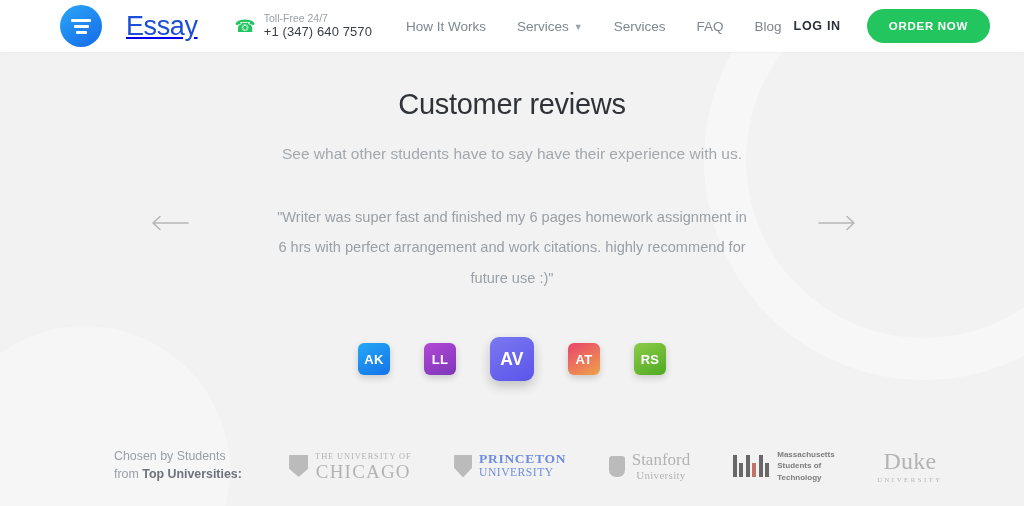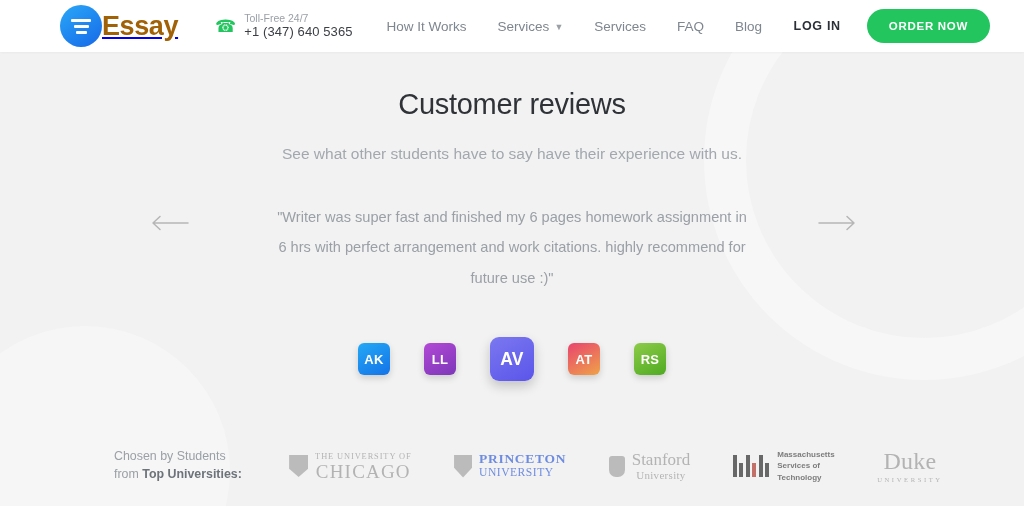--- a/index.html
+++ b/index.html
@@ -40,21 +40,21 @@
     width:42px; height:42px; border-radius:50%;
     background:linear-gradient(145deg,#2aa8f8 0%,#1668e8 100%);
     display:flex; flex-direction:column; align-items:center; justify-content:center;
     gap:3px;
   }
   .brand-mark i{ display:block; background:#fff; border-radius:1px; height:3px; }
   .brand-mark i:nth-child(1){ width:20px; }
   .brand-mark i:nth-child(2){ width:15px; }
   .brand-mark i:nth-child(3){ width:11px; }
   .brand-name{
-    margin-left:0; font-size:27px; font-weight:700; color:#a16207; letter-spacing:-.4px;
+    margin-left:24px; font-size:27px; font-weight:400; color:#1d4ed8; letter-spacing:-.4px;
   }
 
   .phone{ display:flex; align-items:center; margin-left:37px; }
   .phone-icon{ color:#22c55e; font-size:17px; line-height:1; margin-right:8px; }
   .phone-txt{ line-height:1.22; }
   .phone-label{ font-size:10.5px; color:#9aa0a6; }
   .phone-num{ font-size:13px; color:#3b3f44; font-weight:500; letter-spacing:.1px; }
 
   .nav{ display:flex; align-items:center; margin-left:34px; gap:31px; }
   .nav a{
@@ -199,21 +199,21 @@
           <i></i>
           <i></i>
       </span>
       <span class="brand-name">Essay</span>
     </a>
 
     <div class="phone">
       <span class="phone-icon">☎</span>
       <span class="phone-txt">
         <span class="phone-label" style="display:block">Toll-Free 24/7</span>
-        <span class="phone-num" style="display:block">+1 (347) 640 5365</span>
+        <span class="phone-num" style="display:block">+1 (347) 640 7570</span>
       </span>
     </div>
 
     <nav class="nav">
       <a href="#">
           <span>How It Works</span>
         </a>
       <a href="#">
         <span>Services</span>
         <span class="chev">▼</span>
@@ -307,21 +307,21 @@
         <span class="bars">
             <s></s>
             <s></s>
             <s></s>
             <s></s>
             <s></s>
             <s></s>
           </span>
         <span class="txt">
           <span style="display:block">Massachusetts</span>
-          <span style="display:block">Services of</span>
+          <span style="display:block">Students of</span>
           <span style="display:block">Technology</span>
         </span>
       </div>
 
       <div class="uni u-duke">
         <span class="txt">
           <span class="t1" style="display:block">Duke</span>
           <span class="t2" style="display:block">UNIVERSITY</span>
         </span>
       </div>

